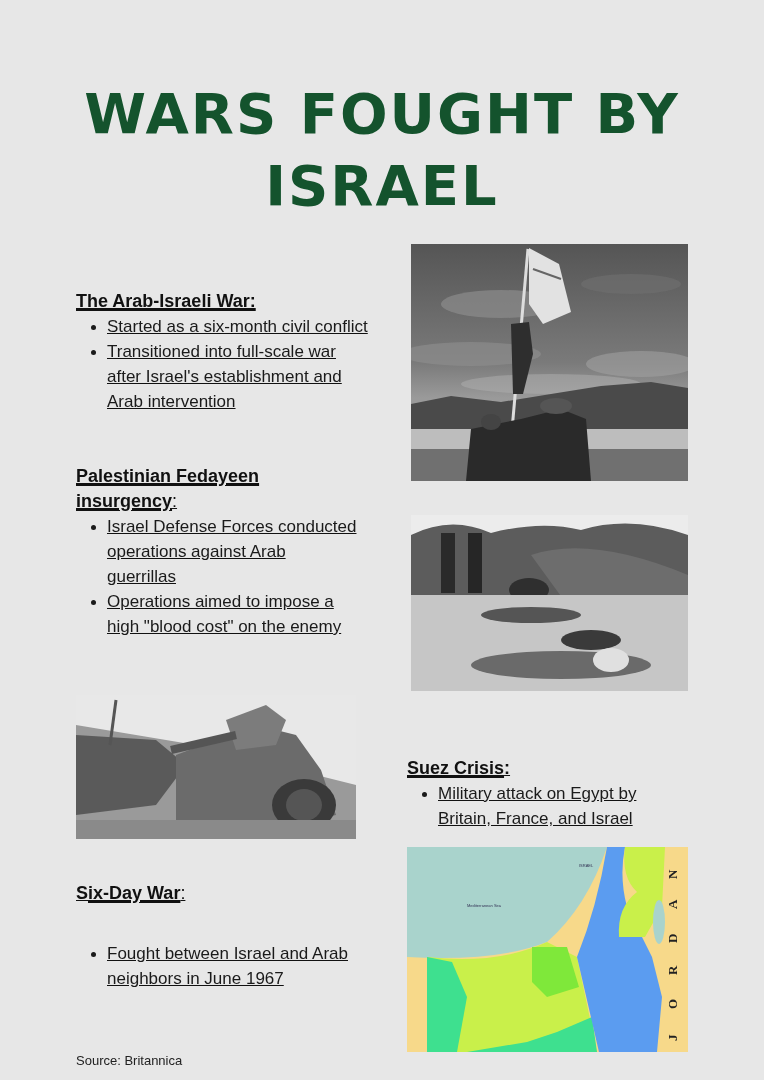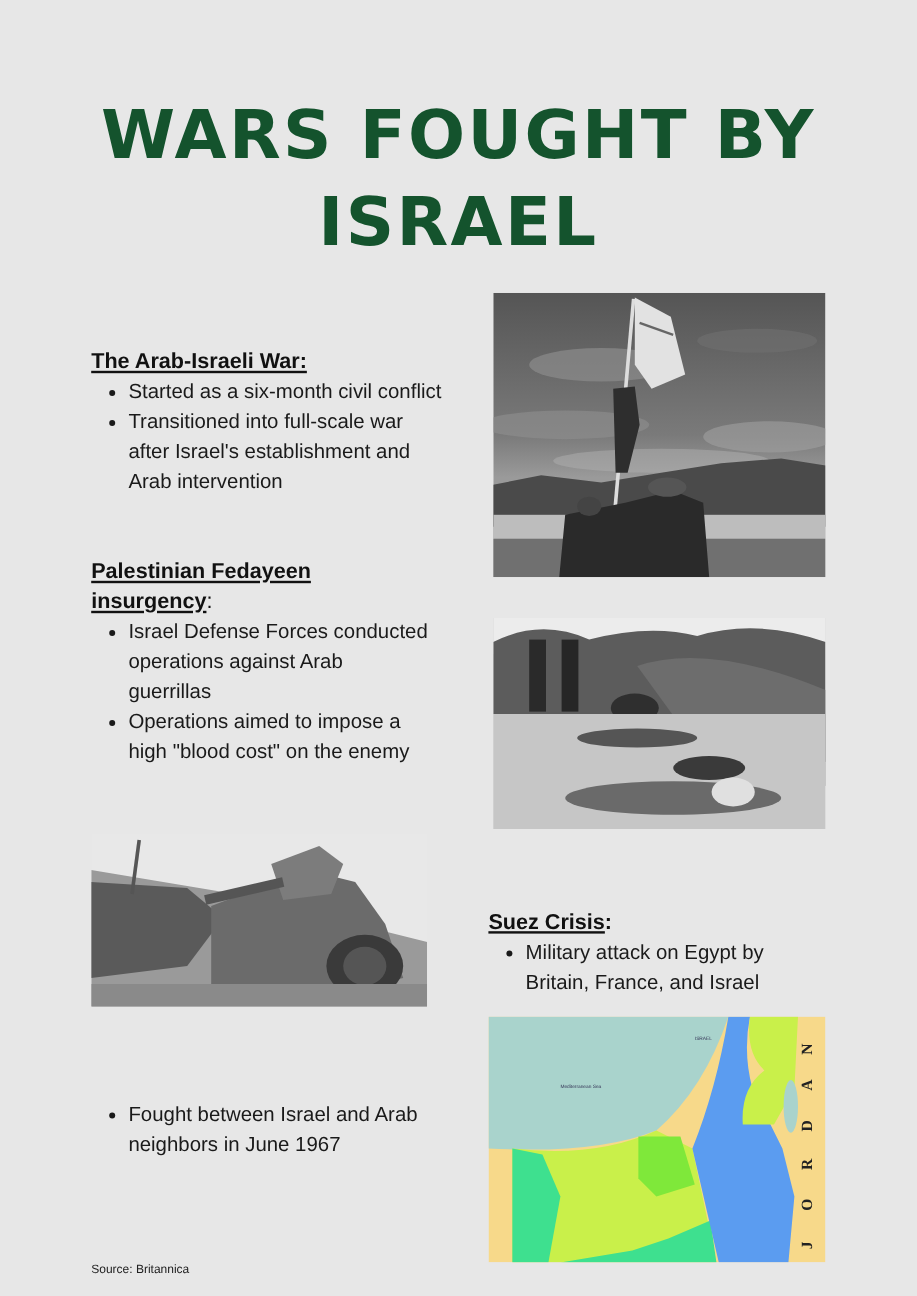--- a/index.html
+++ b/index.html
@@ -15,21 +15,21 @@
     position: absolute;
     left: 0; top: 78px; width: 764px;
     text-align: center;
     font-family: "DejaVu Sans", sans-serif;
     font-weight: bold;
     font-size: 56px;
     line-height: 72px;
     letter-spacing: 2px;
     color: #14532d;
   }
-  .section { position: absolute; }
+  .section { position: absolute; text-decoration: underline; }
   .heading {
     font-size: 18px;
     font-weight: bold;
     line-height: 25px;
     color: #111;
   }
   .heading u { text-decoration: underline; text-decoration-thickness: 2px; text-underline-offset: 2px; }
   .heading .colon { font-weight: normal; }
   ul.bullets {
     list-style: none;
@@ -47,21 +47,21 @@
     position: absolute;
     left: 3px; top: 11px;
     width: 5px; height: 5px;
     border-radius: 50%;
     background: #1a1a1a;
   }
   .photo { position: absolute; overflow: hidden; }
   .source {
     position: absolute;
     left: 76px; top: 1053px;
-    font-size: 10px;
+    font-size: 13px;
     color: #222;
   }
 </style>
 </head>
 <body>
 
 <div class="title">WARS FOUGHT BY ISRAEL</div>
 
 <div class="photo" style="left:411px; top:244px; width:277px; height:237px;">
   <svg width="277" height="237" viewBox="0 0 277 237">
@@ -146,20 +146,23 @@
 <div class="section" style="left:407px; top:728px; width:290px;margin-top:28px;">
   <div class="heading">
     <u>Suez Crisis</u><span>:</span>
   </div>
   <ul class="bullets">
     <li style="width:250px;">Military attack on Egypt by Britain, France, and Israel</li>
   </ul>
 </div>
 
 <div class="section" style="left:76px; top:881px; width:300px;">
+  <div class="heading" style="font-weight:normal;">
+    <span style="font-weight:bold;">S</span><u style="font-weight:bold;">ix-Day War</u><span>:</span>
+  </div>
   <ul class="bullets">
     <li style="width:262px;margin-top:35px;">Fought between Israel and Arab neighbors in June 1967</li>
   </ul>
 </div>
 
 <div class="photo" style="left:407px; top:847px; width:281px; height:205px;">
   <svg width="281" height="205" viewBox="0 0 281 205">
     <rect width="281" height="205" fill="#f7d98a"></rect>
 
     <path d="M0 0 L200 0 Q180 60 140 95 Q90 115 0 110 Z" fill="#a9d3cc"></path>

